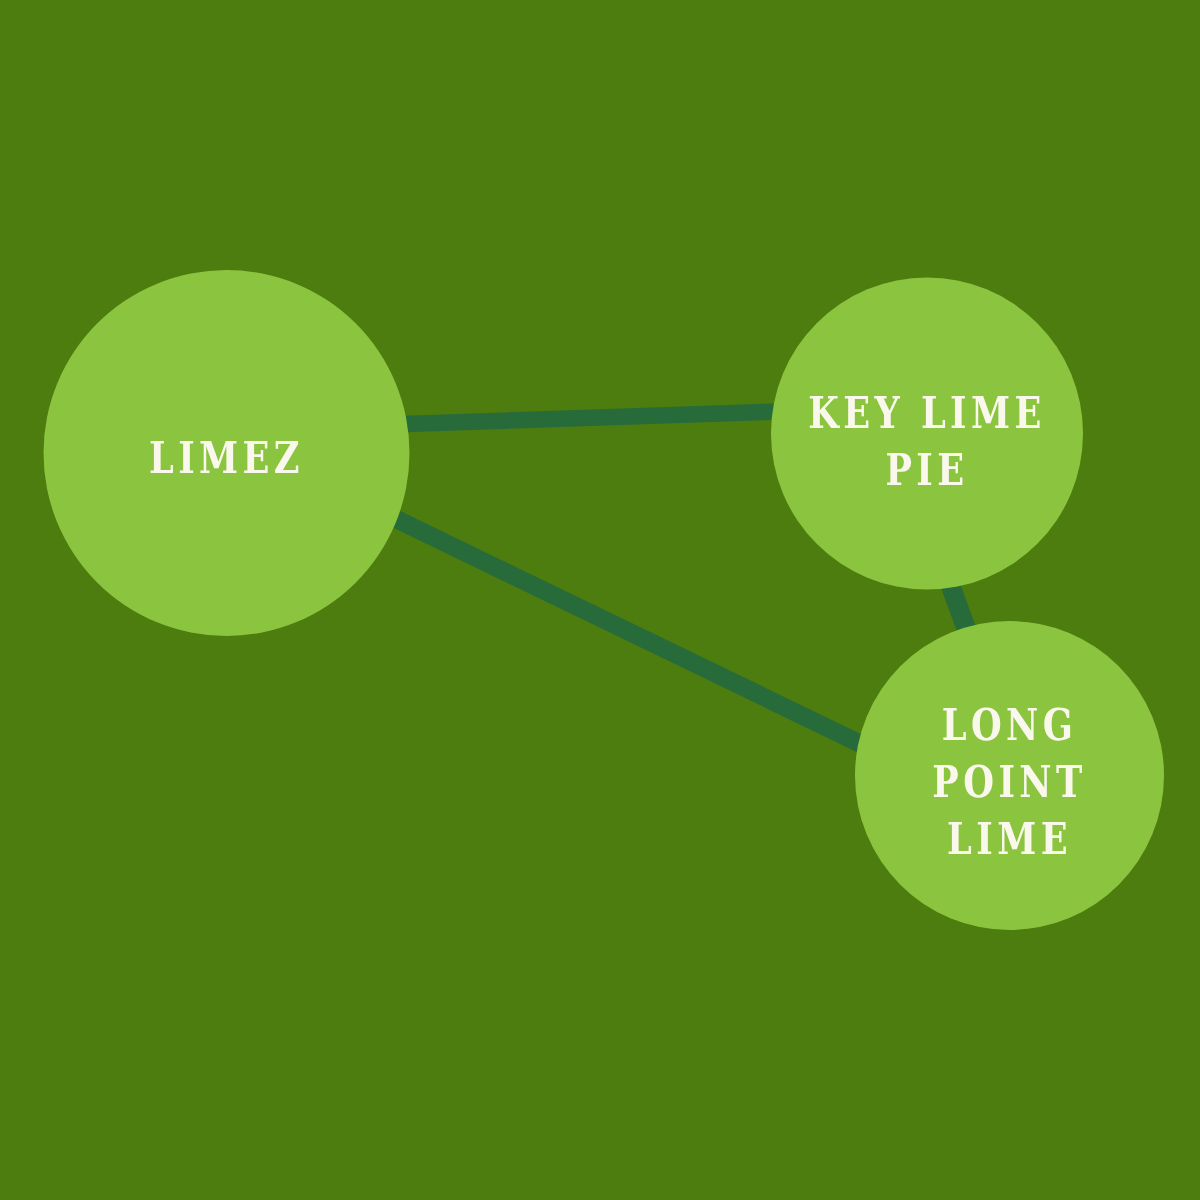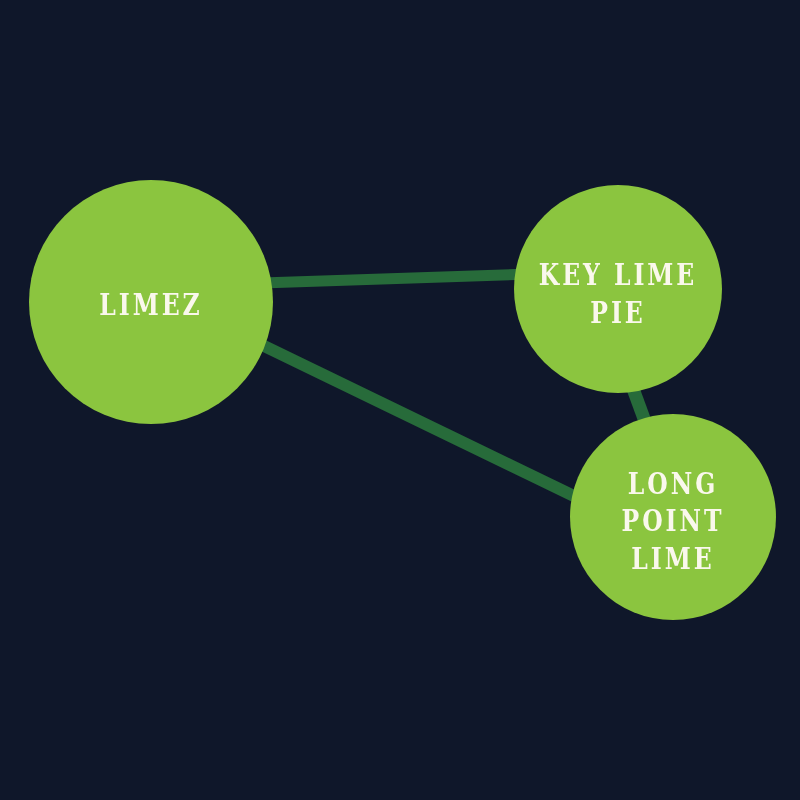--- a/index.html
+++ b/index.html
@@ -4,21 +4,21 @@
 <style>
   html, body {
     margin: 0;
     padding: 0;
     background: #ffffff;
   }
   .stage {
     position: relative;
     width: 800px;
     height: 800px;
-    background: #0f172a;
+    background: #4d7c0f;
     overflow: hidden;
     font-family: "DejaVu Serif", "Liberation Serif", serif;
   }
   .edges-nodes-layer {
     position: absolute;
     left: 0;
     top: 0;
   }
   .node-label {
     position: absolute;

